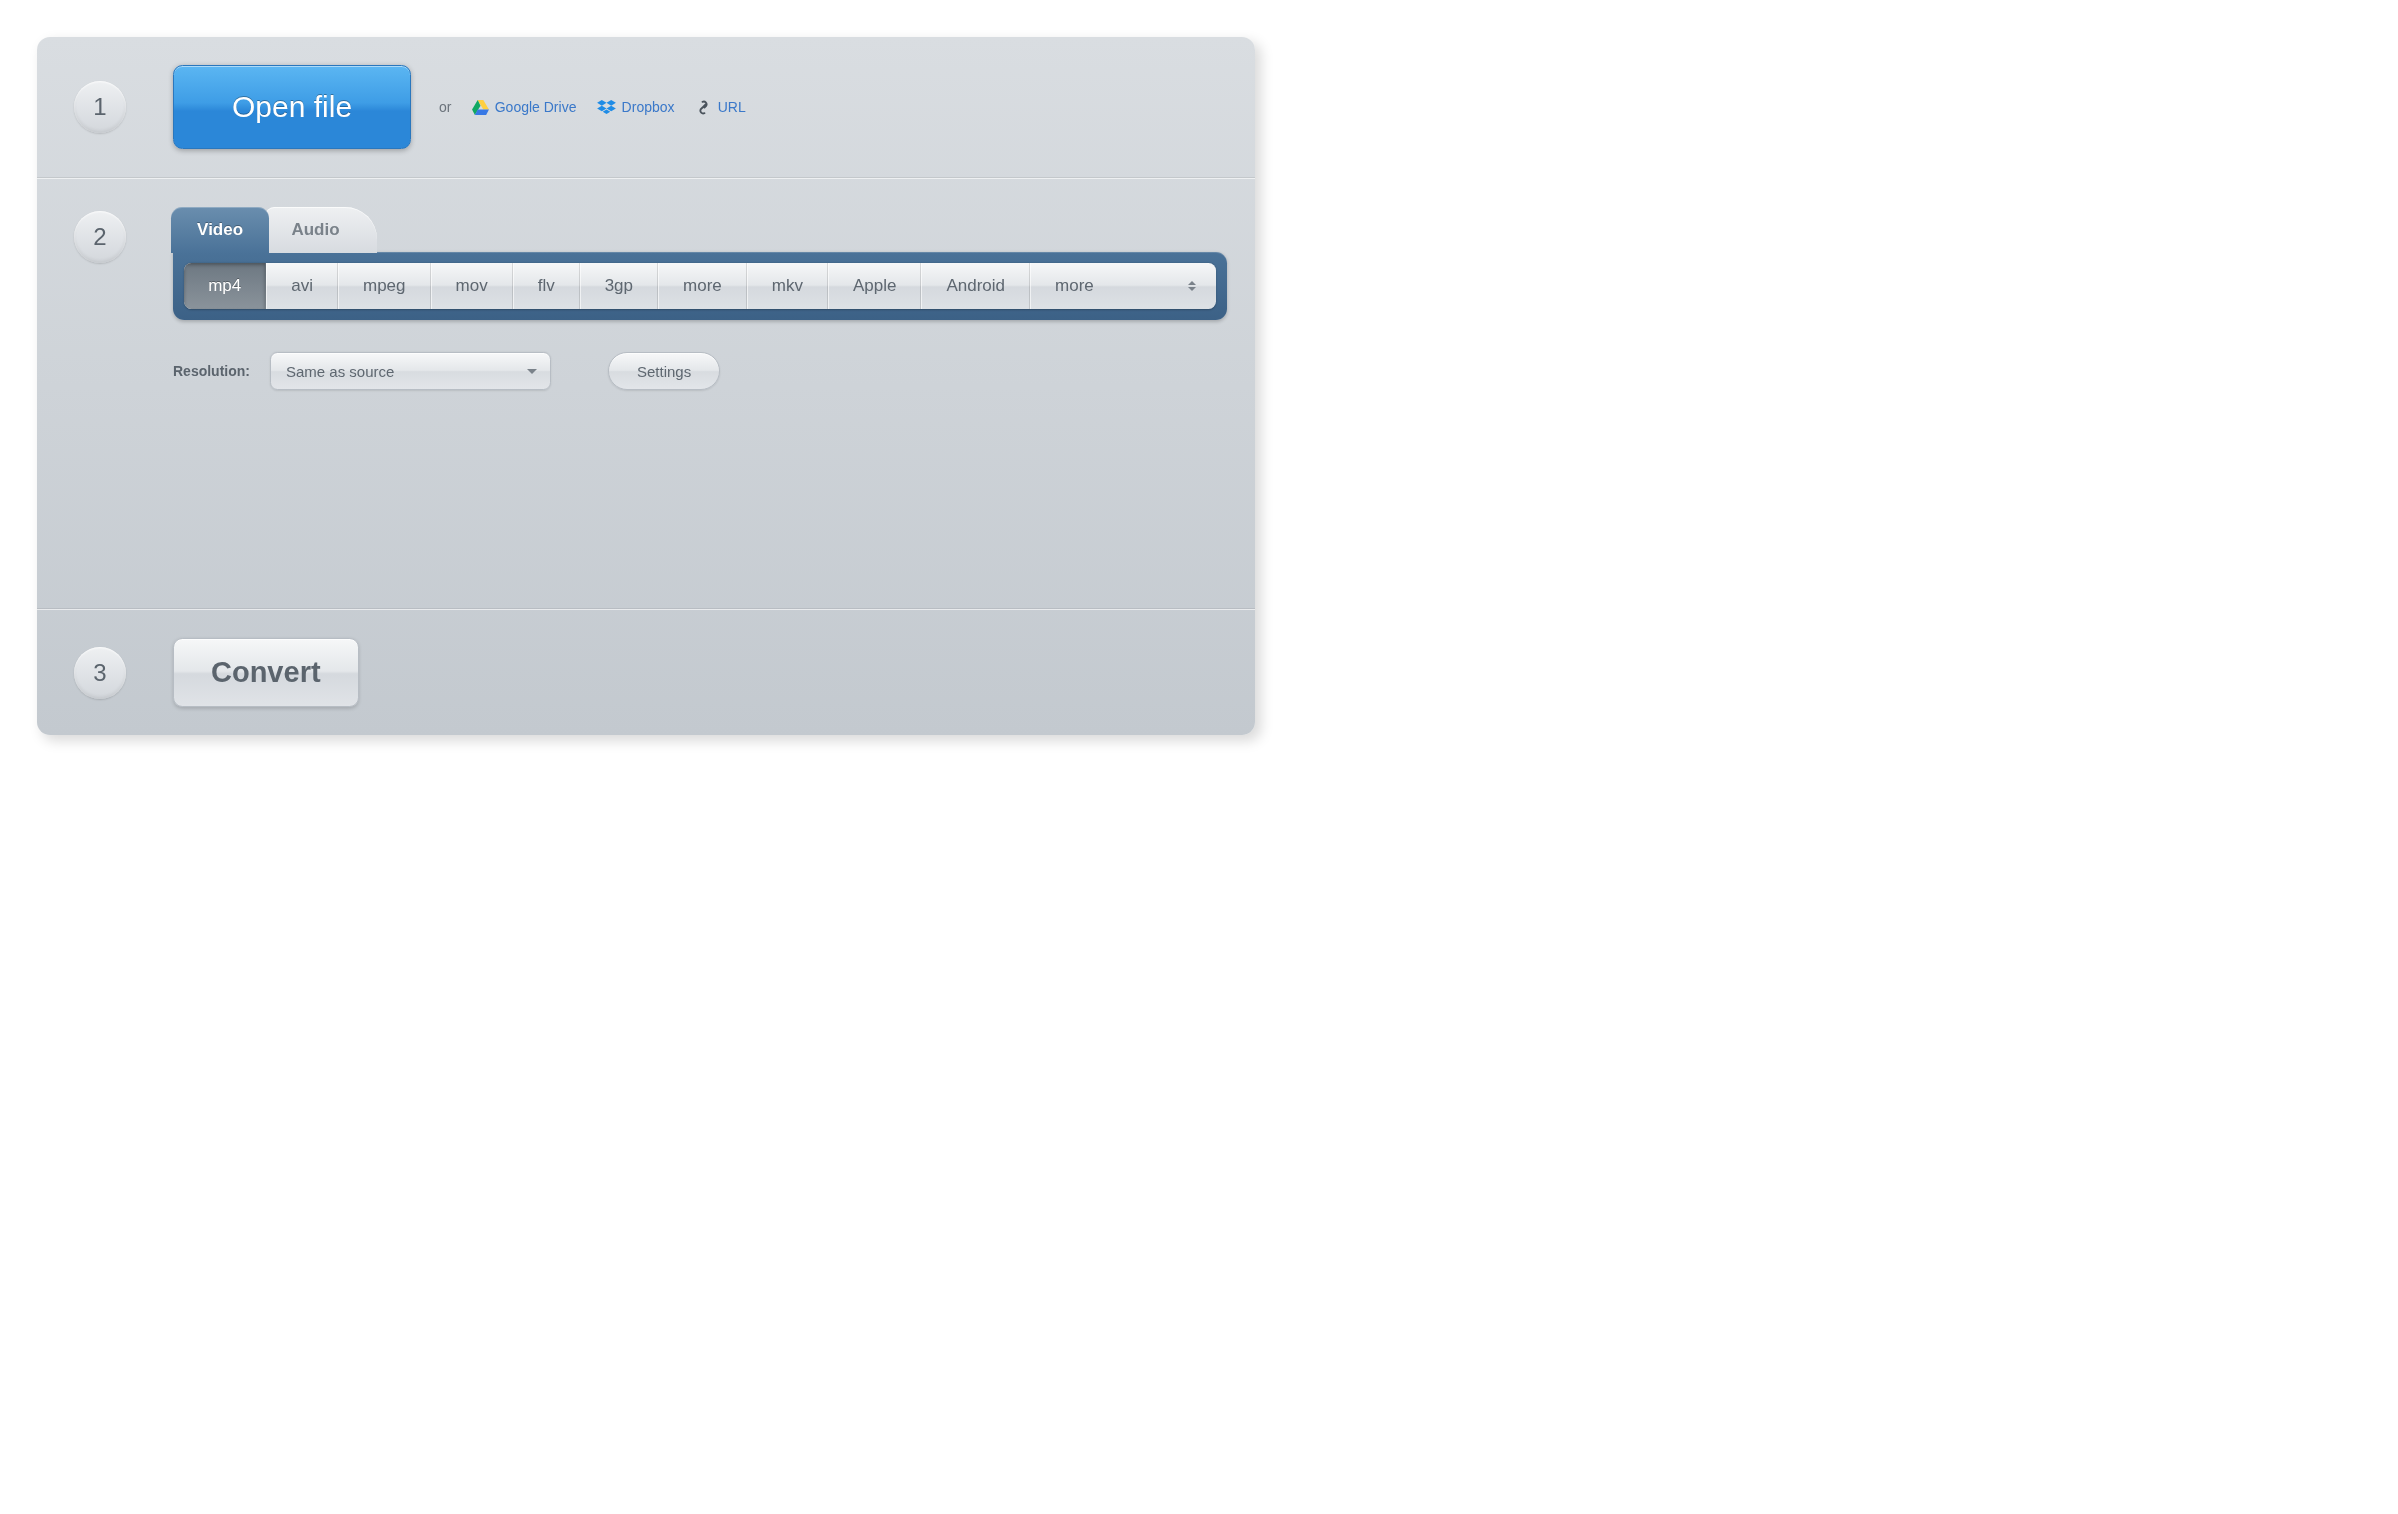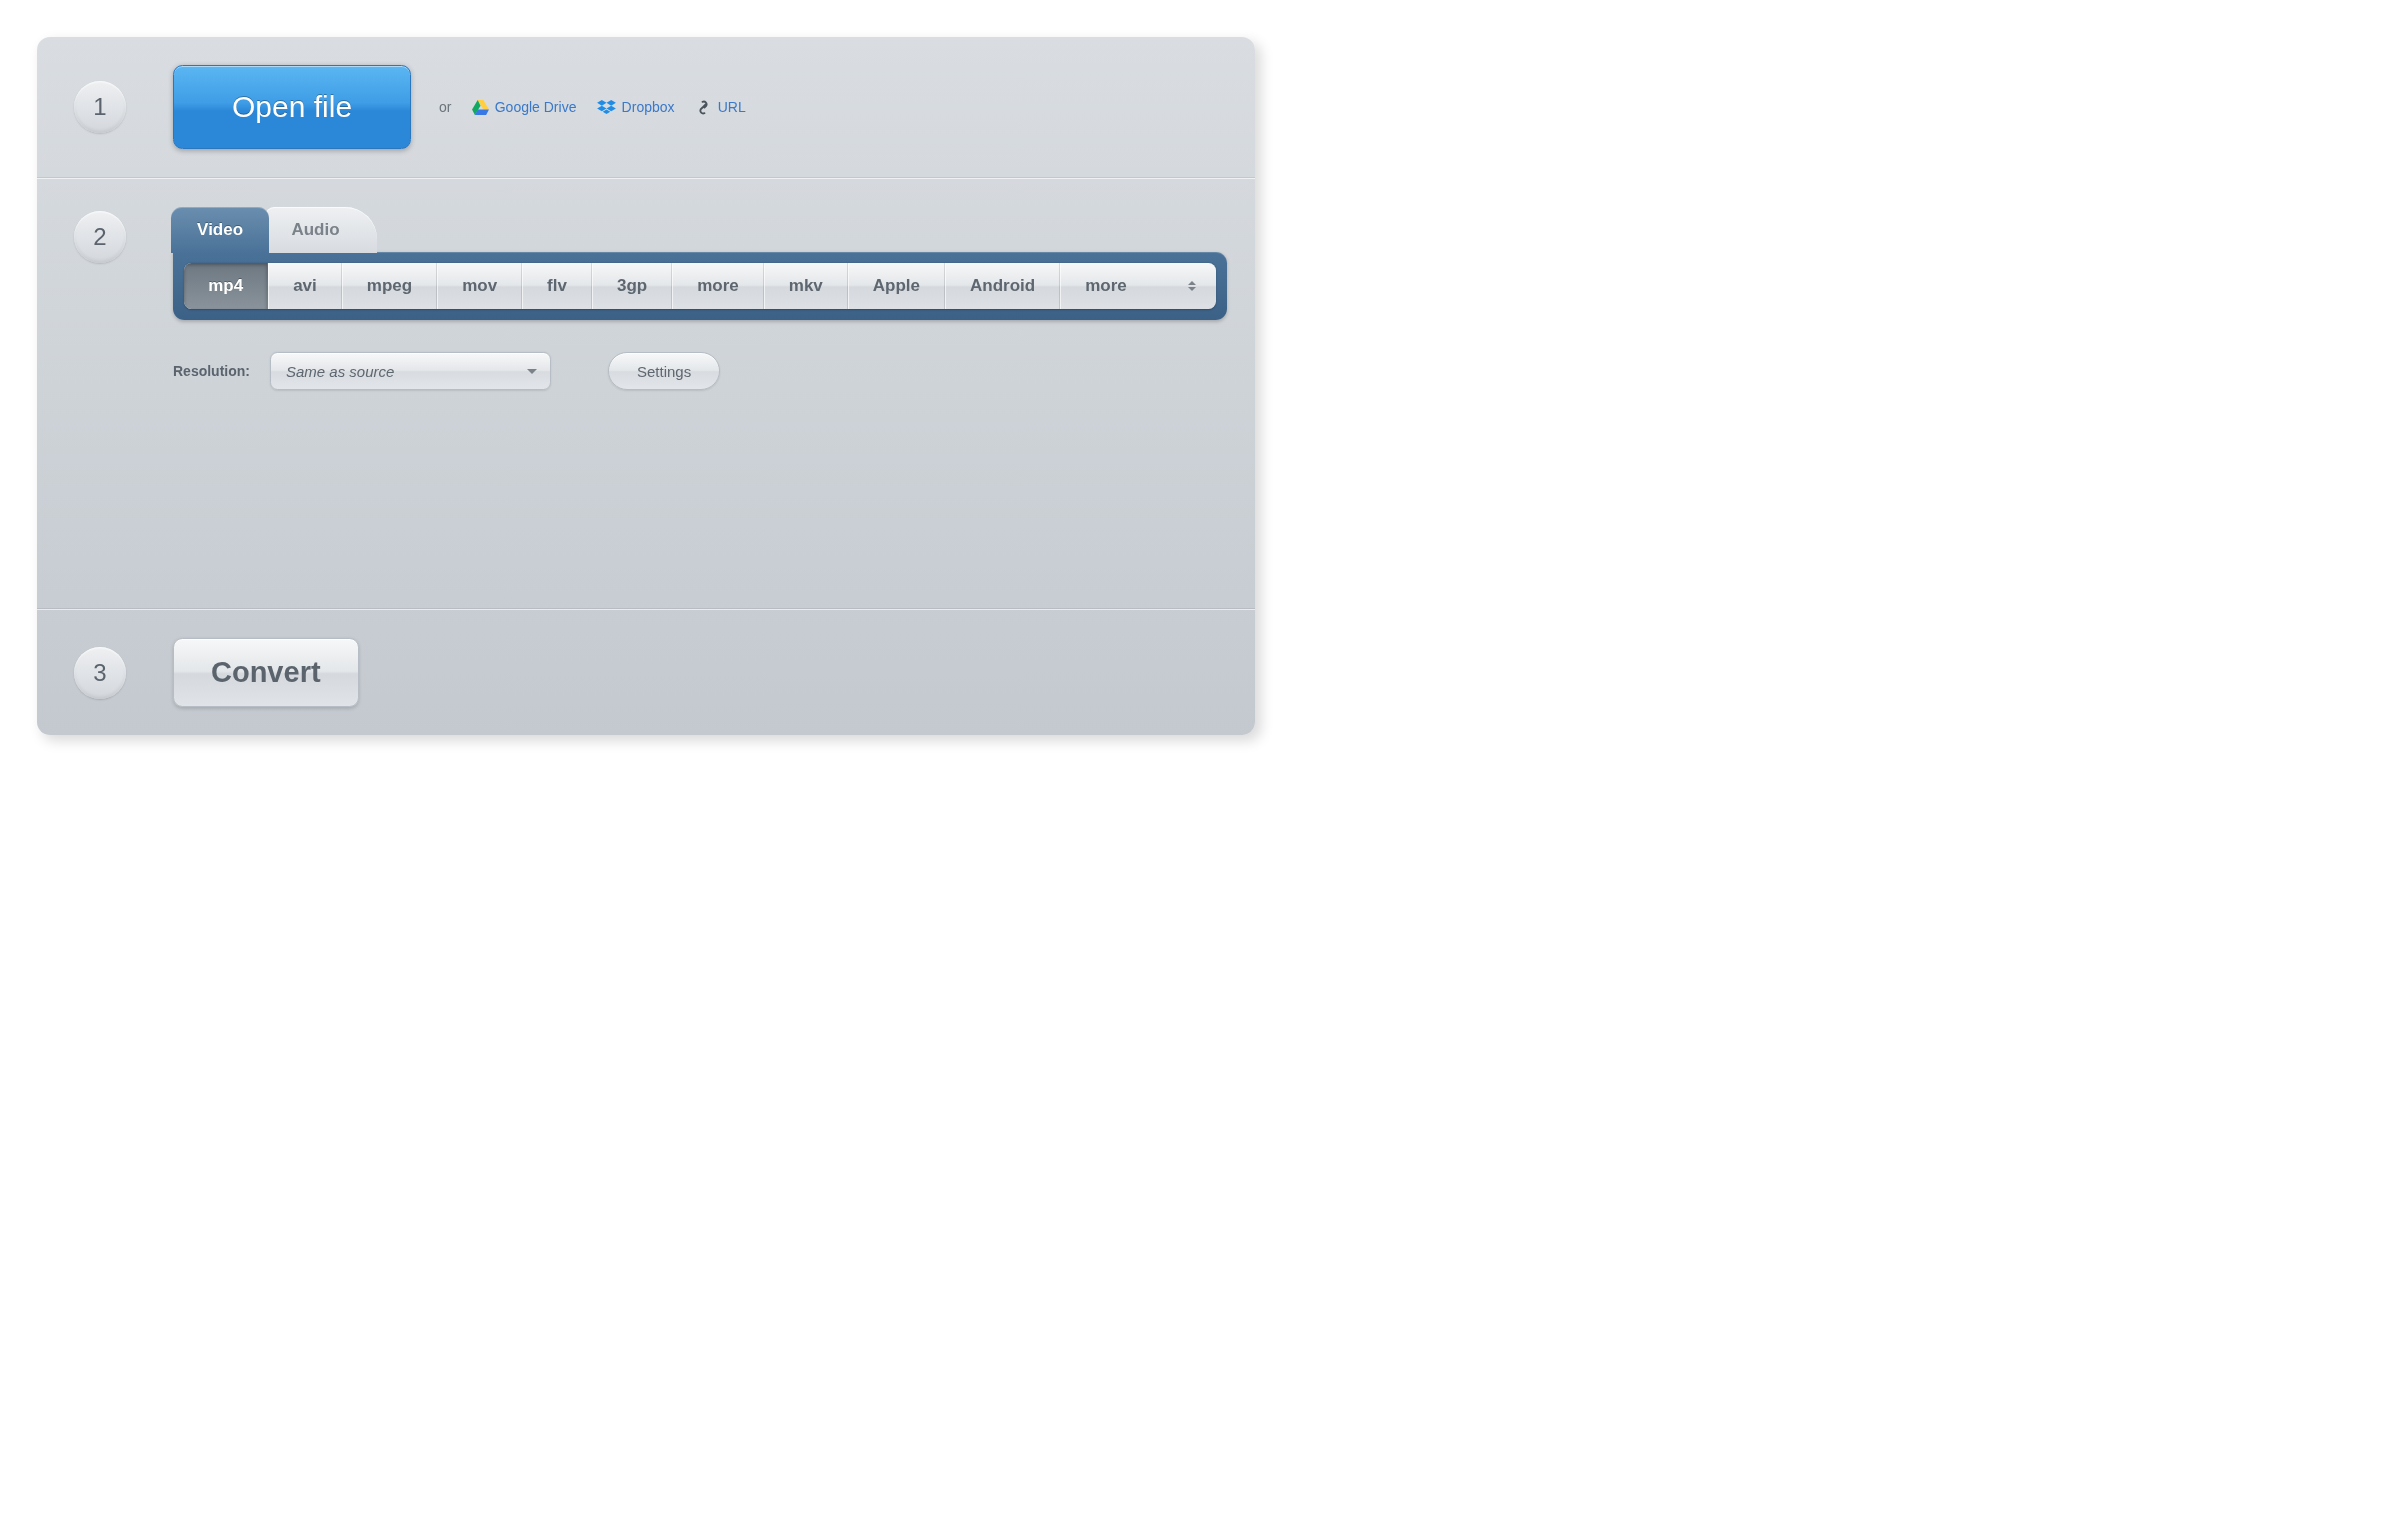--- a/index.html
+++ b/index.html
@@ -101,21 +101,21 @@
   .format-bar {
     display: flex;
     background: linear-gradient(to bottom, #f6f7f8 0%, #e4e7ea 48%, #d5d9de 52%, #dde1e5 100%);
     border-radius: 7.5px;
     overflow: hidden;
     box-shadow: 0 0.9px 1.9px rgba(0,0,0,0.25);
   }
   .fmt {
     padding: 13px 24px;
     font-size: 17px;
-    font-weight: 700;
+    font-weight: 400;
     color: #5e6770;
     border-right: 0.9px solid rgba(0,0,0,0.12);
     border-left: 0.9px solid rgba(255,255,255,0.6);
     cursor: pointer;
     white-space: nowrap;
   }
   .fmt:first-child { border-left: none; }
   .fmt.active {
     background: linear-gradient(to bottom, #6d7882 0%, #8a939b 100%);
     color: #ffffff;
@@ -145,21 +145,20 @@
     min-width: 281px;
     padding: 9.4px 37px 9.4px 15px;
     background: linear-gradient(to bottom, #f7f8f9 0%, #e4e7ea 48%, #d8dce0 52%, #e2e5e9 100%);
     border: 0.9px solid #b7bdc4;
     border-radius: 7.5px;
     color: #5e6770;
     font-size: 15px;
     position: relative;
     cursor: pointer;
     box-shadow: inset 0 0.9px 0 rgba(255,255,255,0.7), 0 0.9px 1.9px rgba(0,0,0,0.1);
-    font-style: italic;
   }
   .select .caret {
     position: absolute; right: 13px; top: 50%; transform: translateY(-40%);
     width: 0; height: 0;
     border-left: 5.6px solid transparent;
     border-right: 5.6px solid transparent;
     border-top: 5.6px solid #7a828a;
   }
   .pill-btn {
     padding: 9.4px 28px;

